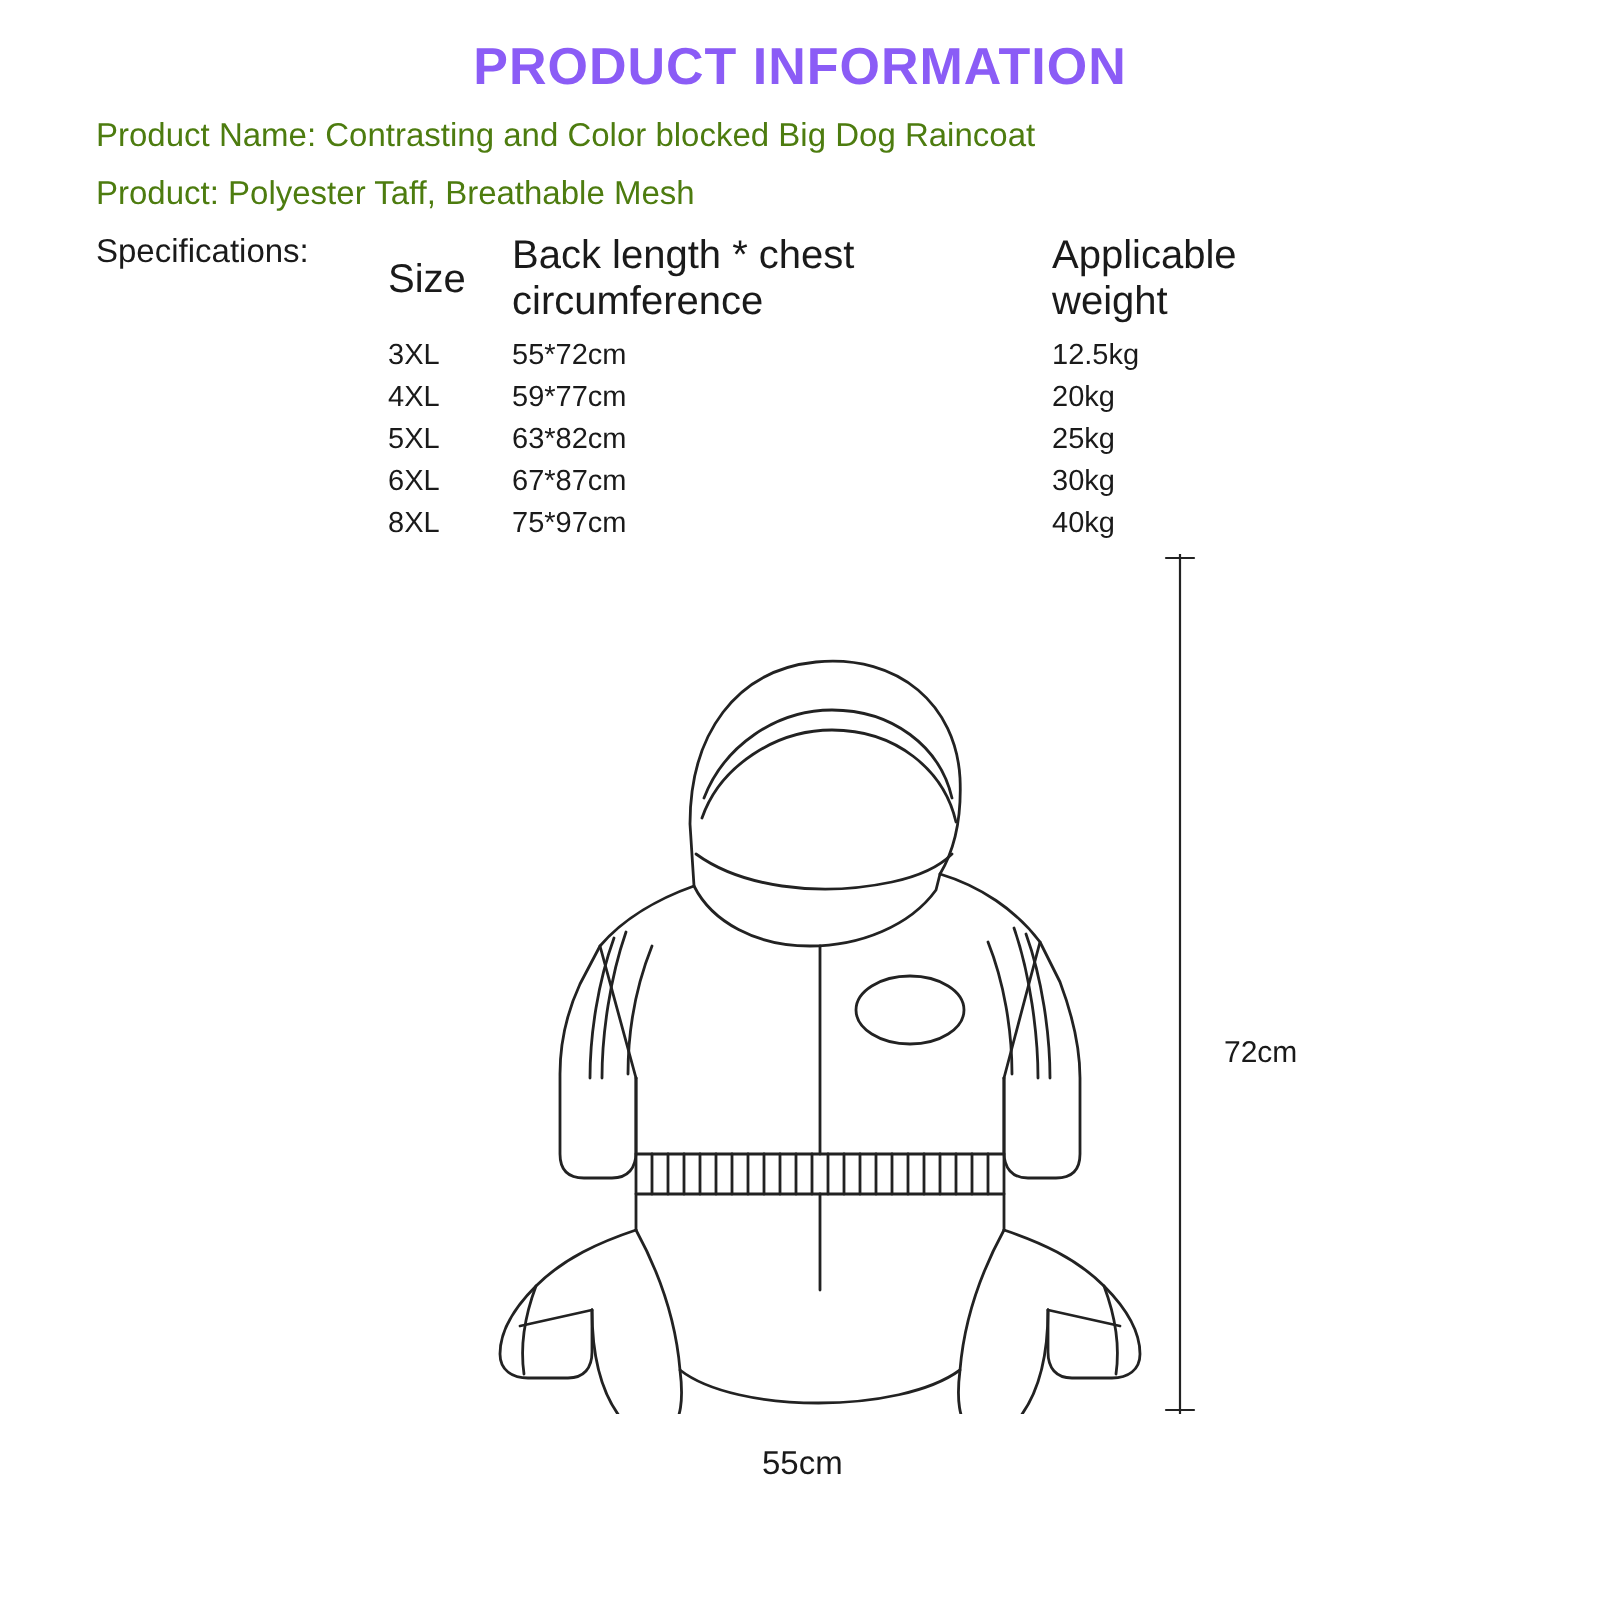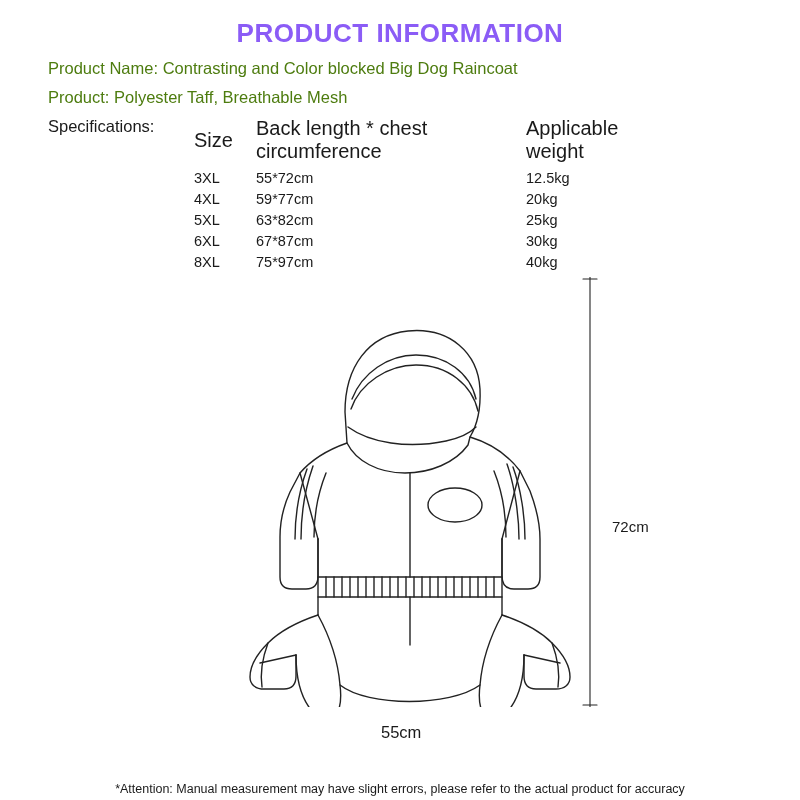--- a/index.html
+++ b/index.html
@@ -253,14 +253,13 @@
         <path d="M255 462 L558 462" stroke-width="1.1"></path>
         <path d="M255 455 L255 469" stroke-width="1.1"></path>
         <path d="M558 455 L558 469" stroke-width="1.1"></path>
       </g>
     </svg>
   </div>
 
   <div class="dim-v-label">72cm</div>
   <div class="dim-h-label">55cm</div>
 
-  <div class="attention">*Attention: Manual measurement may have slight errors, please refer to the actual product for accuracy</div>
 </div>
 
 </body></html>

